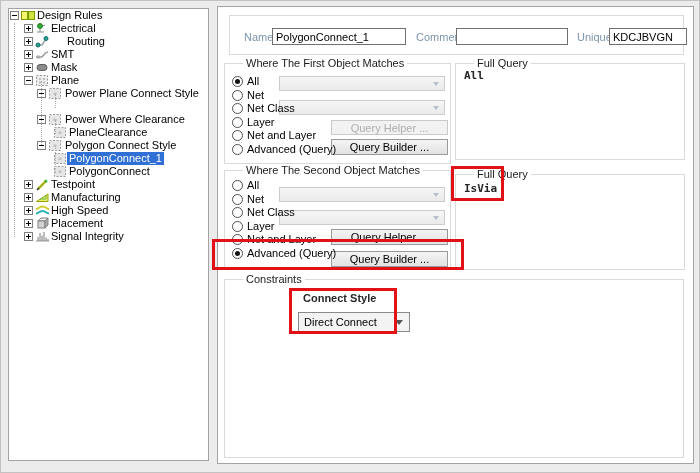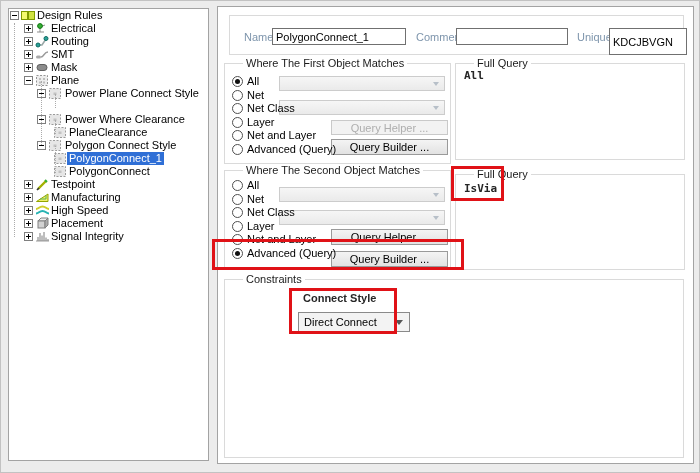--- a/index.html
+++ b/index.html
@@ -77,21 +77,21 @@
       </div>
       <div class="trow" style="top: 26px;">
         <span class="exp plus" style="left: 15px;"></span>
         <span class="ticon" style="left: 26px;">
           <svg width="15" height="13" viewBox="0 0 15 13">
             <path d="M3 10 H7 L11 4" stroke="#9aa7a7" stroke-width="1.6" fill="none"></path>
             <circle cx="3" cy="10" r="2" fill="#2aa198" stroke="#0d6b63"></circle>
             <circle cx="11" cy="3.5" r="2" fill="#2aa198" stroke="#0d6b63"></circle>
           </svg>
         </span>
-        <span class="tlabel" style="left: 40px;">Routing</span>
+        <span class="tlabel" style="left: 56px;">Routing</span>
       </div>
       <div class="trow" style="top: 39px;">
         <span class="exp plus" style="left: 15px;"></span>
         <span class="ticon" style="left: 26px;">
           <svg width="15" height="13" viewBox="0 0 15 13">
             <rect x="1" y="7.5" width="5" height="3" rx="1.5" fill="#a9a9a9"></rect>
             <path d="M6 9 C9 9 9 4 13 4" stroke="#9a9a9a" fill="none" stroke-width="1.4"></path>
           </svg>
         </span>
         <span class="tlabel" style="left: 40px;">SMT</span>
@@ -236,21 +236,21 @@
 </div>
 
 <div class="panel" id="right-panel">
 
   <div class="group" style="left:11px;top:8px;width:455px;height:40px;">
     <span class="blabel" style="position:absolute;left:14px;top:15px;">Name</span>
     <input class="tinput" style="left: 42px; top: 12px; width: 134px; height: 17px;" value="PolygonConnect_1">
     <span class="blabel" style="position:absolute;left:186px;top:15px;">Comment</span>
     <input class="tinput" style="left: 226px; top: 12px; width: 112px; height: 17px;" value="">
     <span class="blabel" style="position:absolute;left:347px;top:15px;">Unique ID</span>
-    <input class="tinput" style="left: 379px; top: 12px; width: 78px; height: 27px;" value="KDCJBVGN">
+    <input class="tinput" style="left: 379px; top: 12px; width: 78px; height: 17px;" value="KDCJBVGN">
   </div>
 
   <div class="group" id="g-first" style="left:6px;top:56px;width:227px;height:101px;">
     <span class="gcap">Where The First Object Matches</span>
     <div class="combo" style="left:54px;top:12px;width:166px;">
         <span class="chev"></span>
       </div>
     <div class="combo" style="left:54px;top:36px;width:166px;">
         <span class="chev"></span>
       </div>

